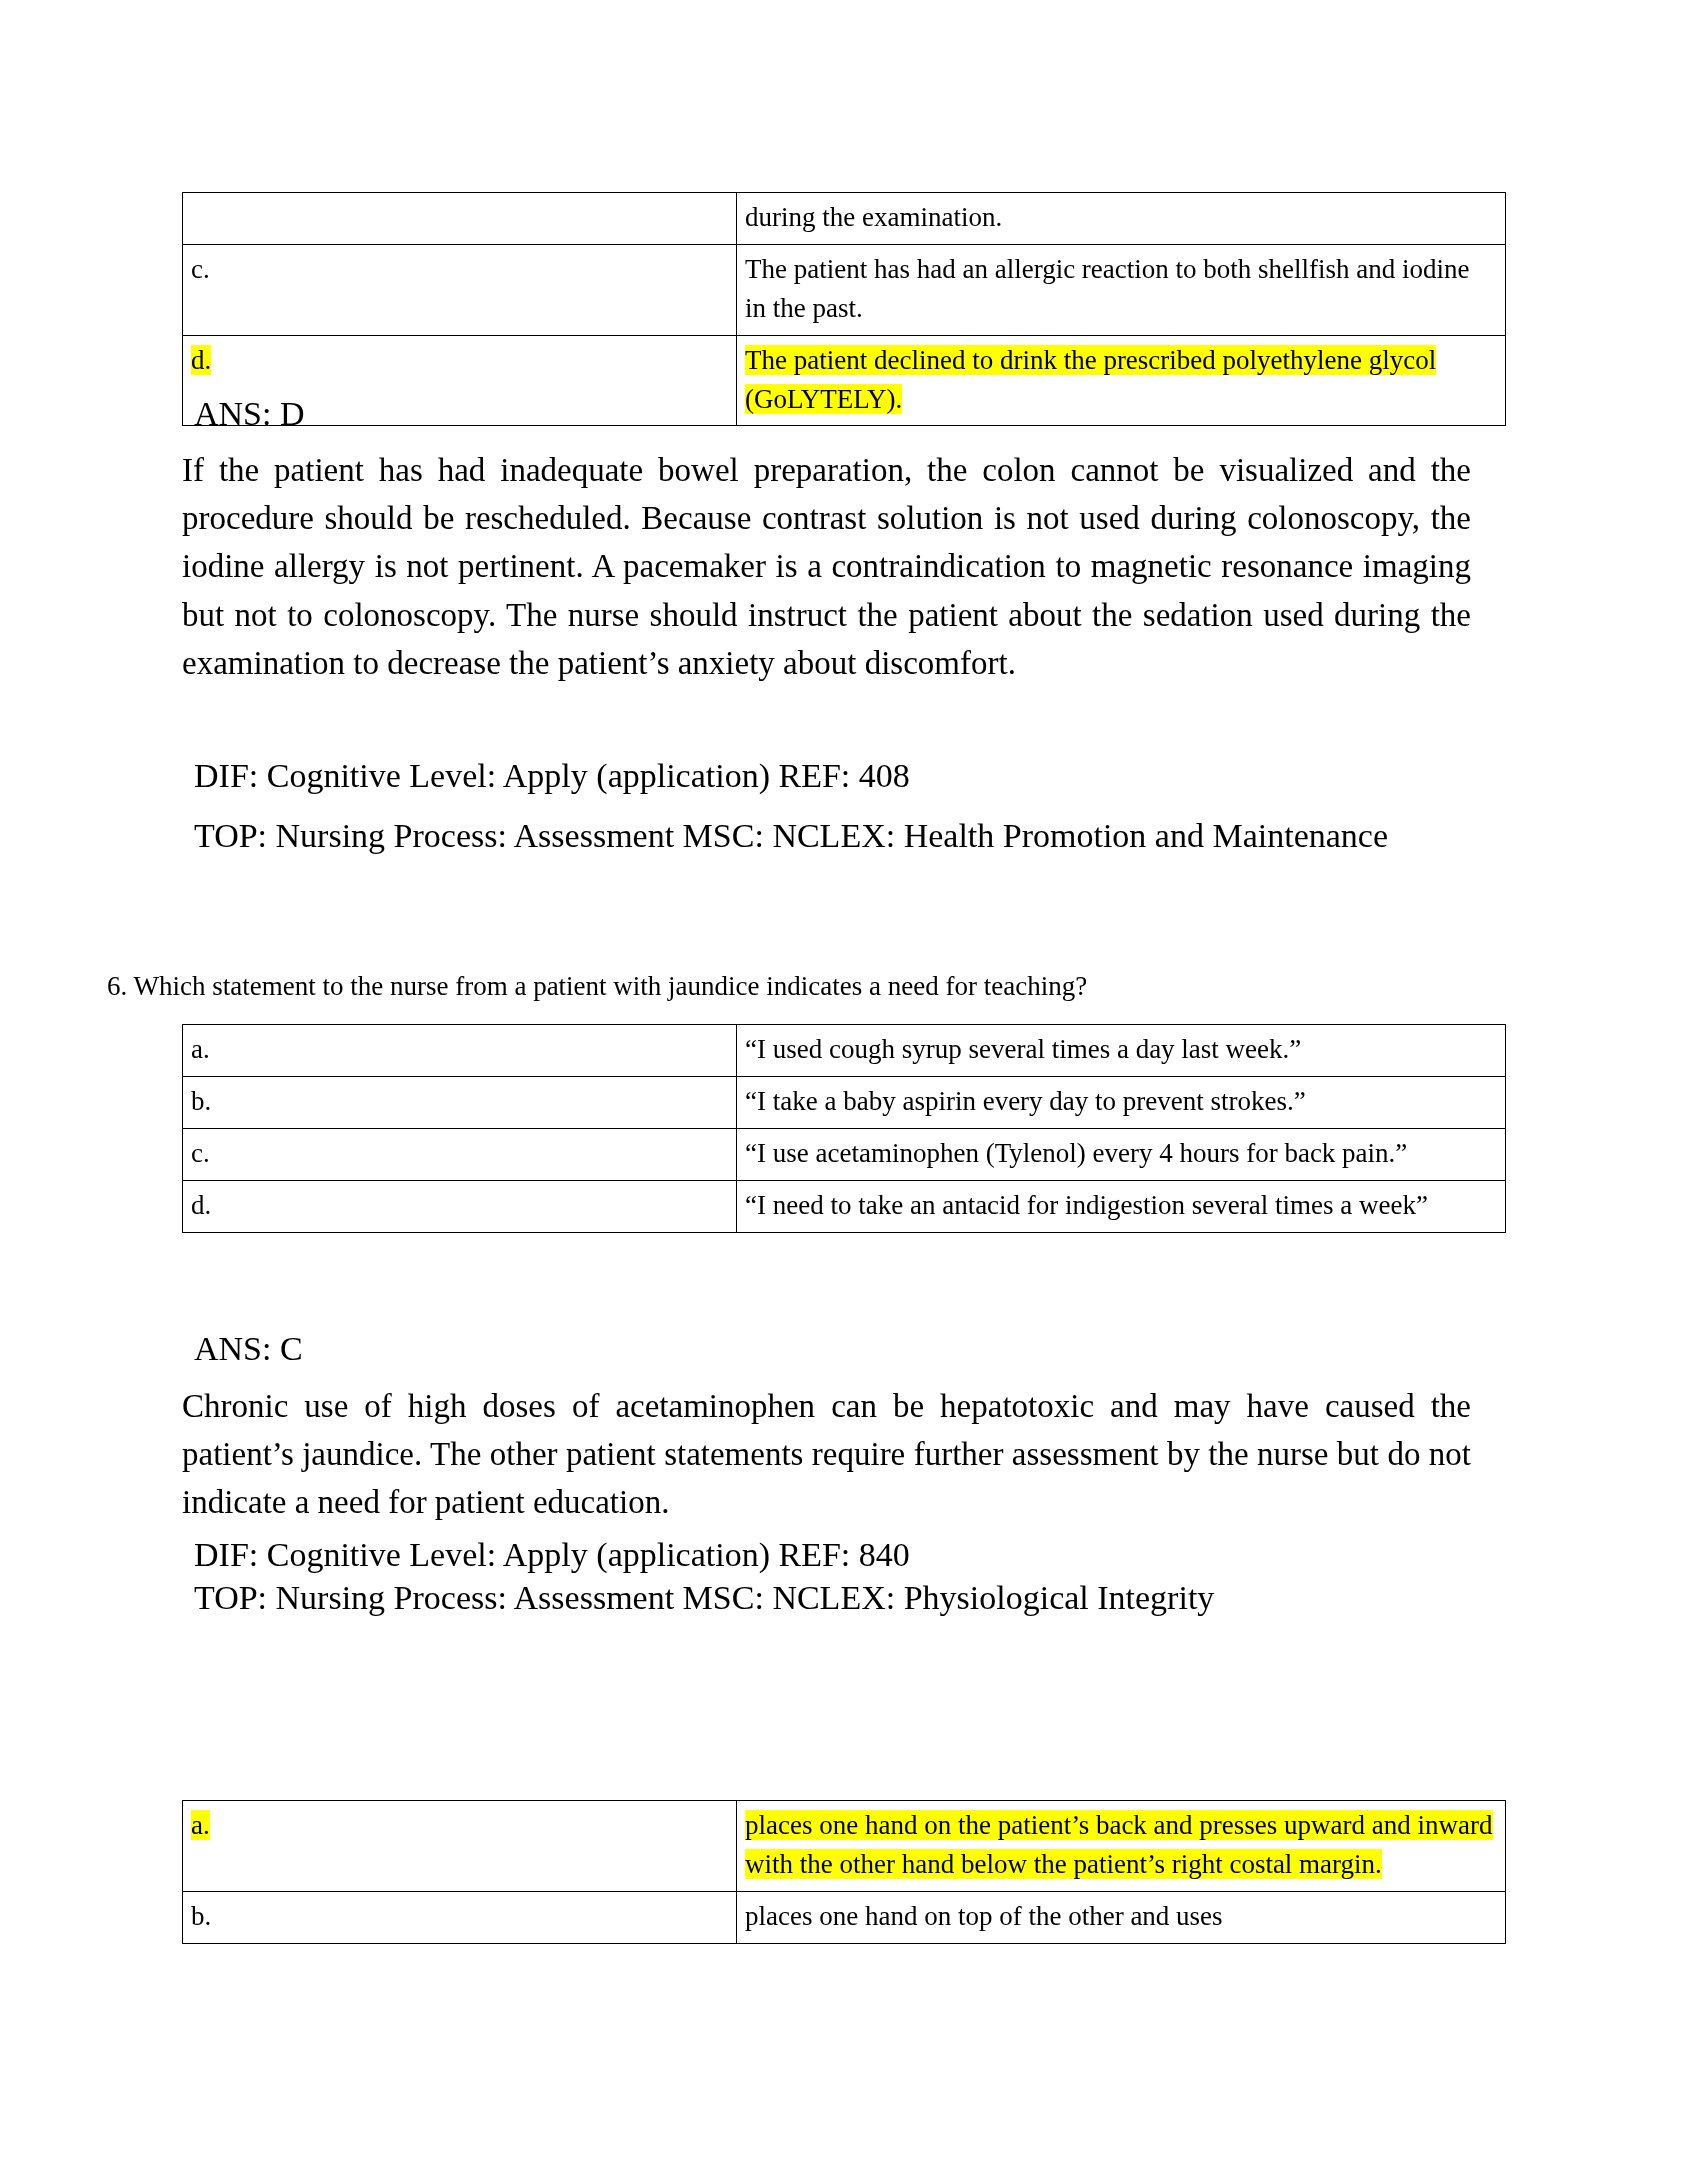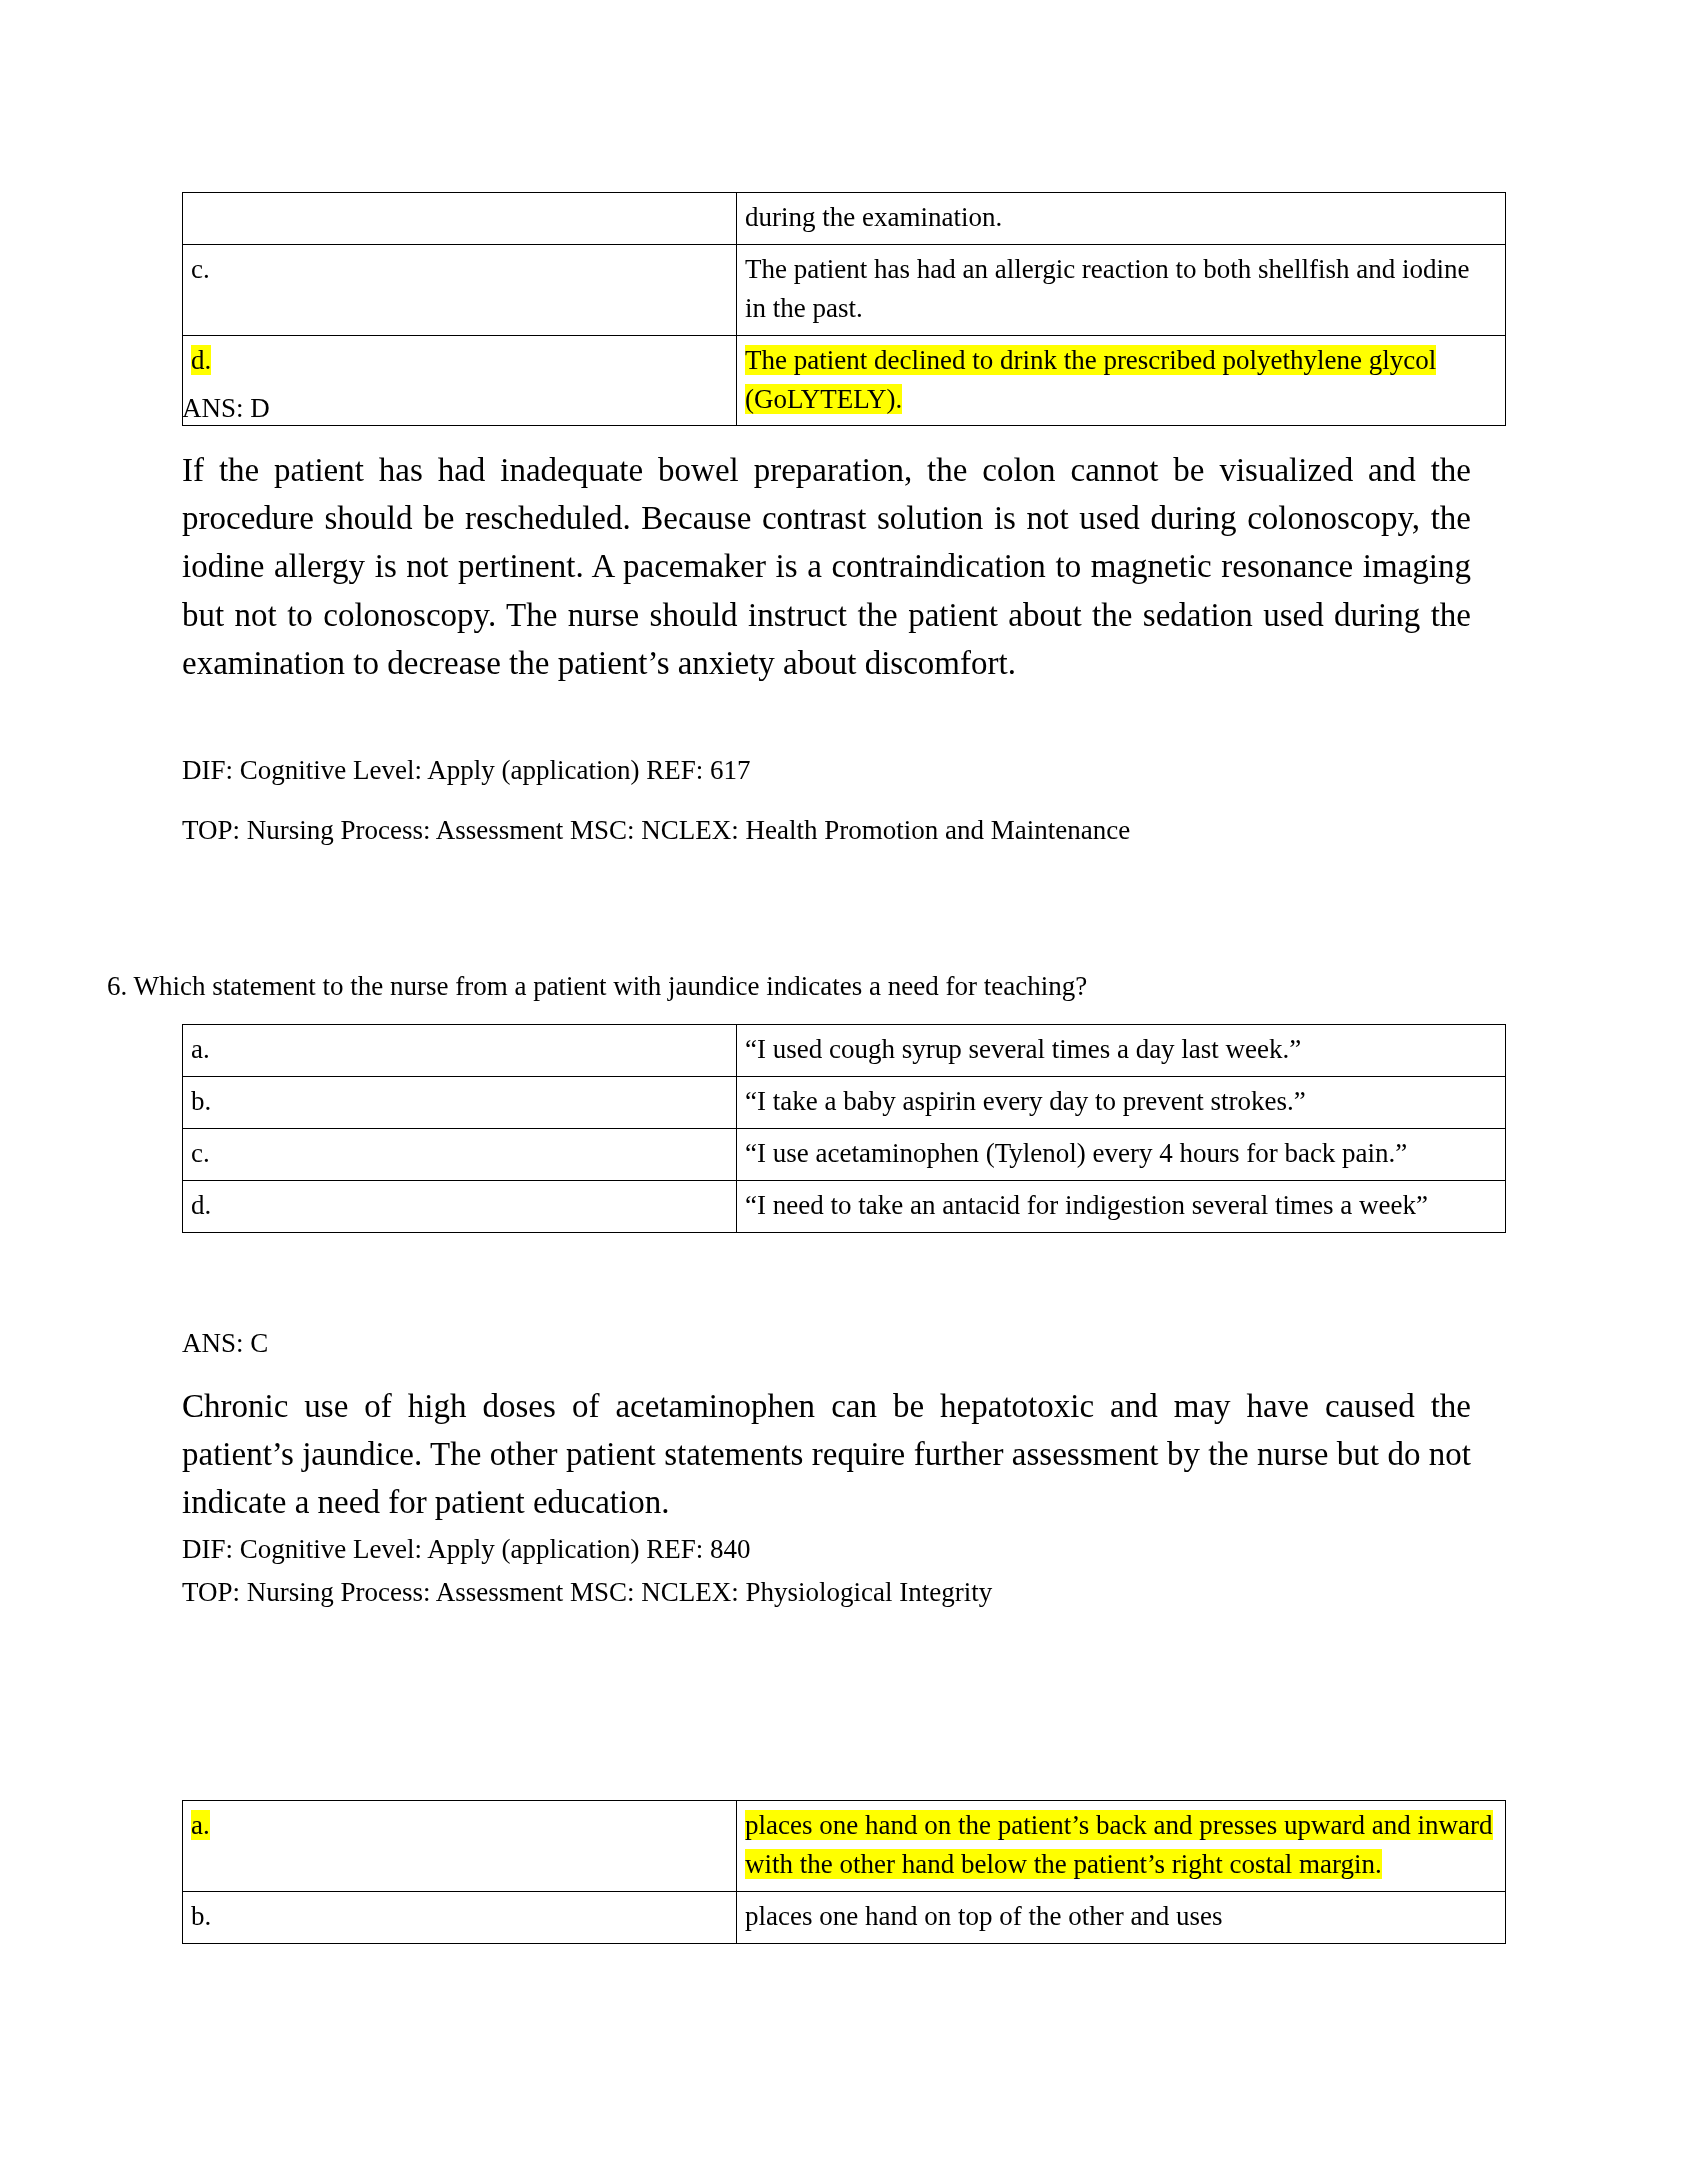--- a/index.html
+++ b/index.html
@@ -48,22 +48,22 @@
   td.col-letter { width: 537px; }
   td.col-text   { width: 752px; }
   .hl {
     background: #ffff00;
     box-decoration-break: clone;
     -webkit-box-decoration-break: clone;
   }
   
   .ans-line, .meta-line {
     position: absolute;
-    left: 182px;
-    font-size: 27px;
+    left: 194px;
+    font-size: 34px;
     line-height: 1.4;
     white-space: nowrap;
     font-family: Liberation Serif, serif;
   }
   .rationale {
     position: absolute;
     left: 182px;
     width: 1289px;
     font-size: 33px;
     line-height: 1.46;
@@ -102,21 +102,21 @@
           <span class="hl">The patient declined to drink the prescribed polyethylene glycol (GoLYTELY).</span>
         </td>
       </tr>
     </tbody>
   </table>
 
   <div class="ans-line" style="top:390px;">ANS: D</div>
 
   <div class="rationale" style="top:446px;">If the patient has had inadequate bowel preparation, the colon cannot be visualized and the procedure should be rescheduled. Because contrast solution is not used during colonoscopy, the iodine allergy is not pertinent. A pacemaker is a contraindication to magnetic resonance imaging but not to colonoscopy. The nurse should instruct the patient about the sedation used during the examination to decrease the patient’s anxiety about discomfort.</div>
 
-  <div class="meta-line" style="top:752px;">DIF: Cognitive Level: Apply (application) REF: 617</div>
+  <div class="meta-line" style="top:752px;">DIF: Cognitive Level: Apply (application) REF: 408</div>
   <div class="meta-line" style="top:812px;">TOP: Nursing Process: Assessment MSC: NCLEX: Health Promotion and Maintenance</div>
 
   <div class="question-stem" style="top:968px;">6. Which statement to the nurse from a patient with jaundice indicates a need for teaching?</div>
 
   <table class="opt-table" style="top:1024px;">
     <tbody>
       <tr>
         <td class="col-letter">
           <span>a.</span>
         </td>

